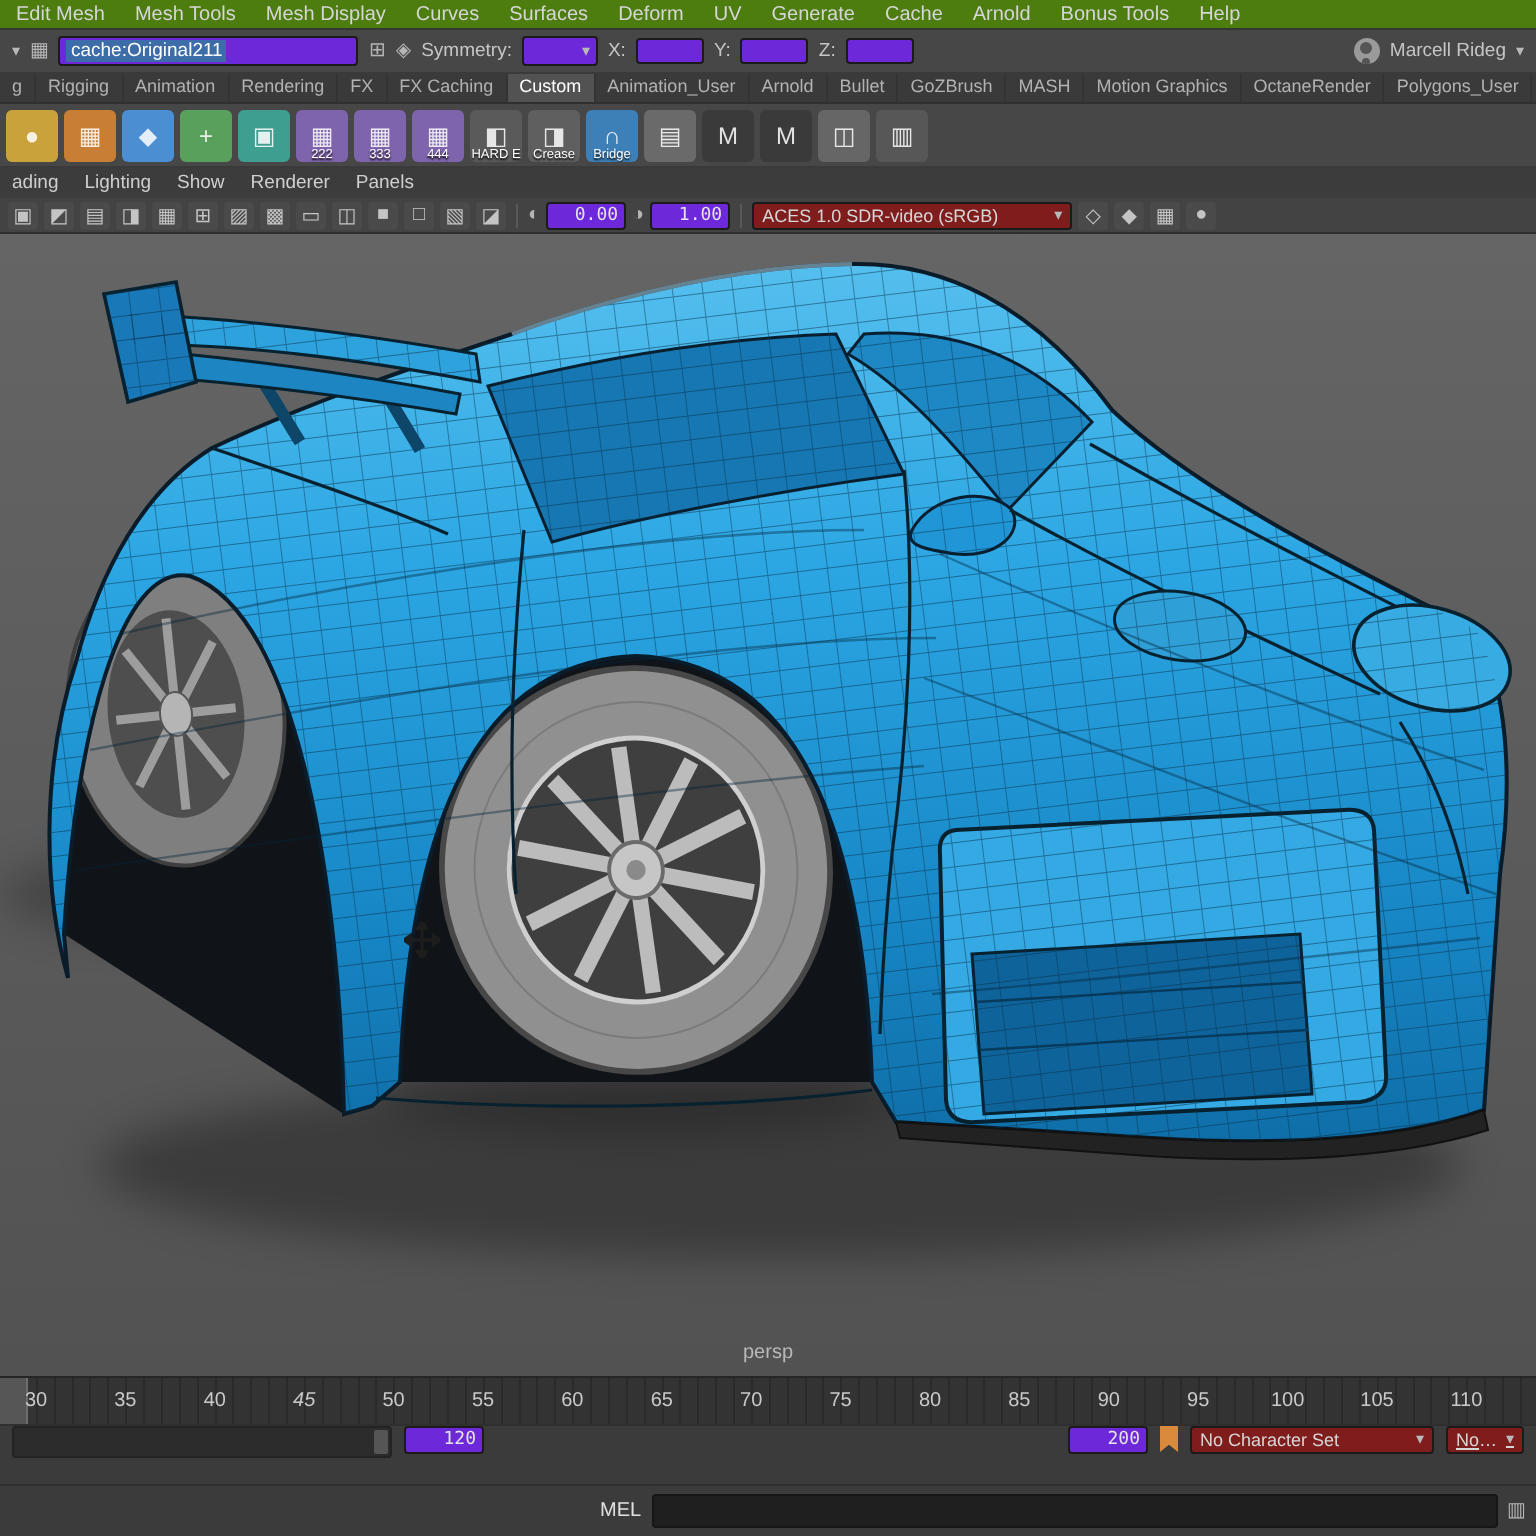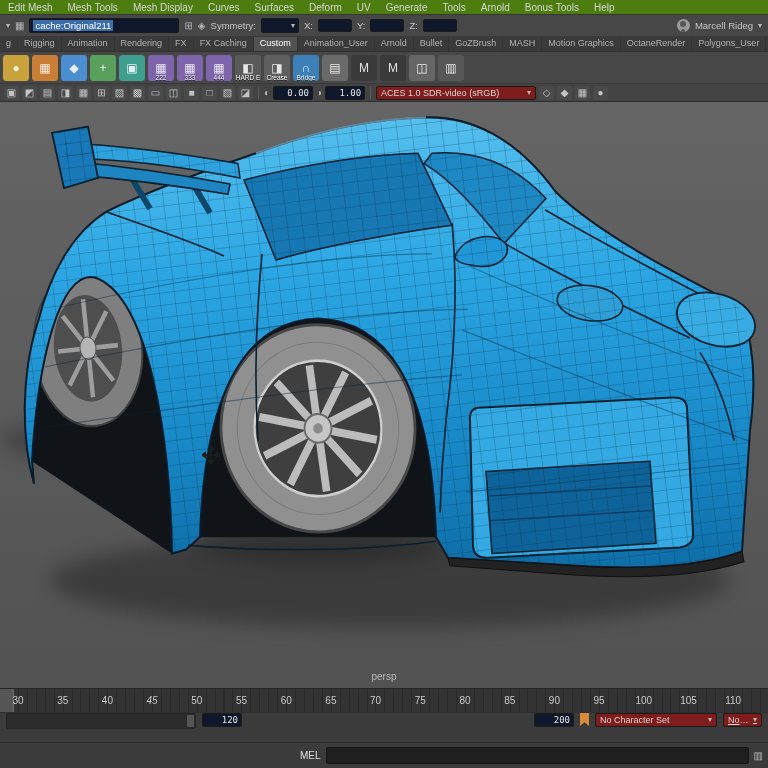--- a/index.html
+++ b/index.html
@@ -3,21 +3,21 @@
 <meta charset="utf-8">
 <style>
 *{margin:0;padding:0;box-sizing:border-box;font-family:"Liberation Sans",sans-serif;}
 html,body{width:768px;height:768px;overflow:hidden;background:#3a3a3a;}
 .app{width:768px;height:768px;display:flex;flex-direction:column;background:#424242;}
 .menubar{height:15px;background:#4d7c0f;display:flex;align-items:center;gap:15px;padding:0 8px;flex:none;border-bottom:1px solid #363636;overflow:hidden;}
 .mitem{font-size:10px;color:#d6d6d6;white-space:nowrap;}
 .statusline{height:22px;background:#474747;display:flex;align-items:center;gap:5px;padding:0 6px;flex:none;border-bottom:1px solid #3a3a3a;}
 .caret{color:#b9b9b9;font-size:8px;line-height:1;}
 .ticon{color:#b5b5b5;font-size:10px;line-height:1;}
-.field{background:#0f172a;border:1px solid #1b1b1b;height:15px;display:flex;align-items:center;padding:0 3px;border-radius:2px;}
+.field{background:#6d28d9;border:1px solid #1b1b1b;height:15px;display:flex;align-items:center;padding:0 3px;border-radius:2px;}
 .cachefield{width:150px;}
 .sel{background:var(--selection-blue,#3d6da8);color:#fff;font-size:9.5px;padding:0 2px;white-space:nowrap;}
 .label{font-size:9.5px;color:#c6c6c6;white-space:nowrap;}
 .small{width:38px;justify-content:flex-end;}
 .axisf{width:34px;height:13px;}
 .spacer{flex:1;}
 .avatar{width:13px;height:13px;border-radius:50%;background:#9a9a9a;position:relative;overflow:hidden;flex:none;}
 .avatar::after{content:"";position:absolute;left:3.5px;top:2px;width:6px;height:6px;border-radius:50%;background:#555;box-shadow:0 7px 0 -1px #555;}
 .shelftabs{height:15px;background:#3a3a3a;display:flex;overflow:hidden;flex:none;border-bottom:1px solid #303030;}
 .stab{font-size:9px;color:#b2b2b2;padding:1px 6px;white-space:nowrap;border-right:1px solid #333;}
@@ -62,21 +62,21 @@
 
   <div class="menubar" id="menubar">
       <span class="mitem">Edit Mesh</span>
       <span class="mitem">Mesh Tools</span>
       <span class="mitem">Mesh Display</span>
       <span class="mitem">Curves</span>
       <span class="mitem">Surfaces</span>
       <span class="mitem">Deform</span>
       <span class="mitem">UV</span>
       <span class="mitem">Generate</span>
-      <span class="mitem">Tools</span>
+      <span class="mitem">Cache</span>
       <span class="mitem">Arnold</span>
       <span class="mitem">Bonus Tools</span>
       <span class="mitem">Help</span>
     </div>
 
   <div class="statusline">
     <span class="caret">▾</span>
     <span class="ticon">▦</span>
     <div class="field cachefield">
       <span class="sel">cache:Original211</span>
@@ -165,20 +165,27 @@
       </span>
       <span class="sicon" style="background: rgb(58, 58, 58);">
         <span class="g">M</span>
       </span>
       <span class="sicon" style="background: rgb(102, 102, 102);">
         <span class="g">◫</span>
       </span>
       <span class="sicon" style="background: rgb(87, 87, 87);">
         <span class="g">▥</span>
       </span>
+    </div>
+  <div class="panelmenu" id="panelmenu">
+      <span class="pmitem">ading</span>
+      <span class="pmitem">Lighting</span>
+      <span class="pmitem">Show</span>
+      <span class="pmitem">Renderer</span>
+      <span class="pmitem">Panels</span>
     </div>
 
   <div class="paneltoolbar">
     <div class="icons" id="ptbL">
         <span class="pticon">▣</span>
         <span class="pticon">◩</span>
         <span class="pticon">▤</span>
         <span class="pticon">◨</span>
         <span class="pticon">▦</span>
         <span class="pticon">⊞</span>

